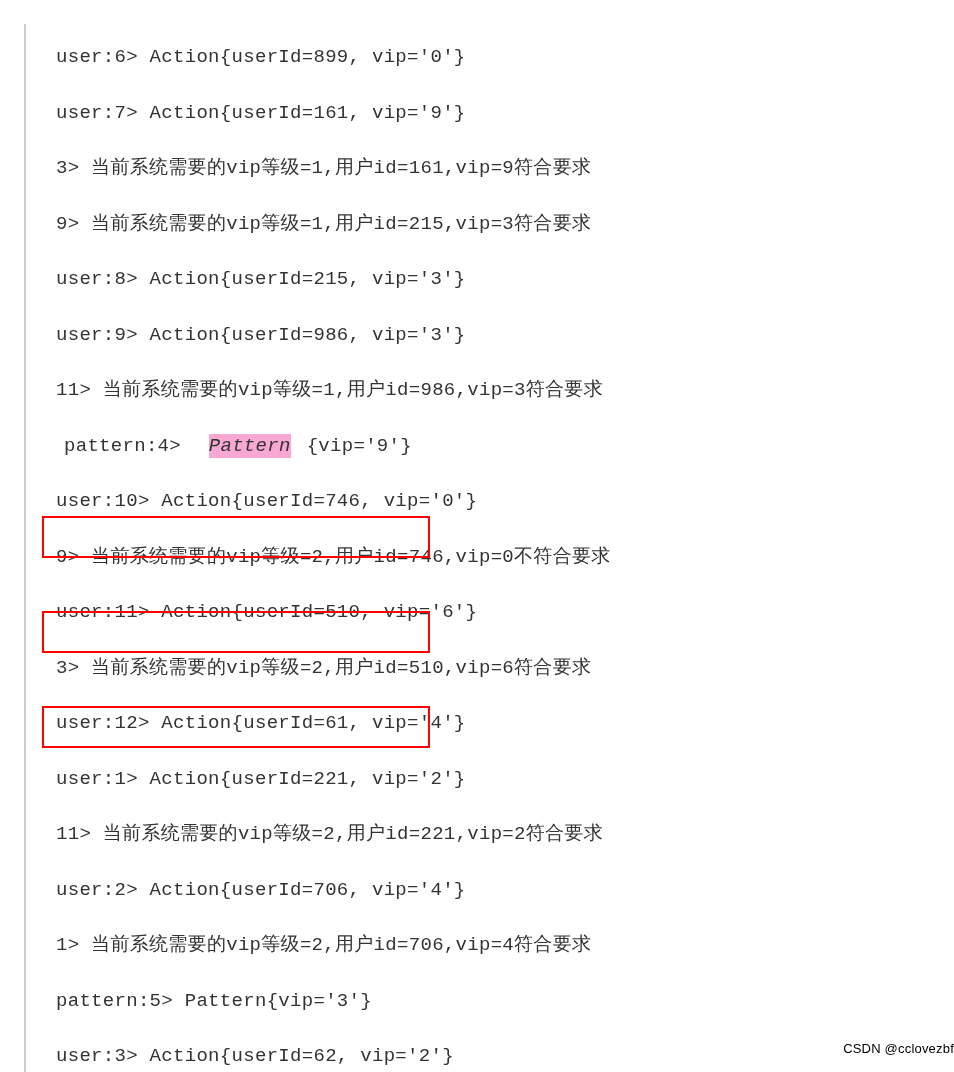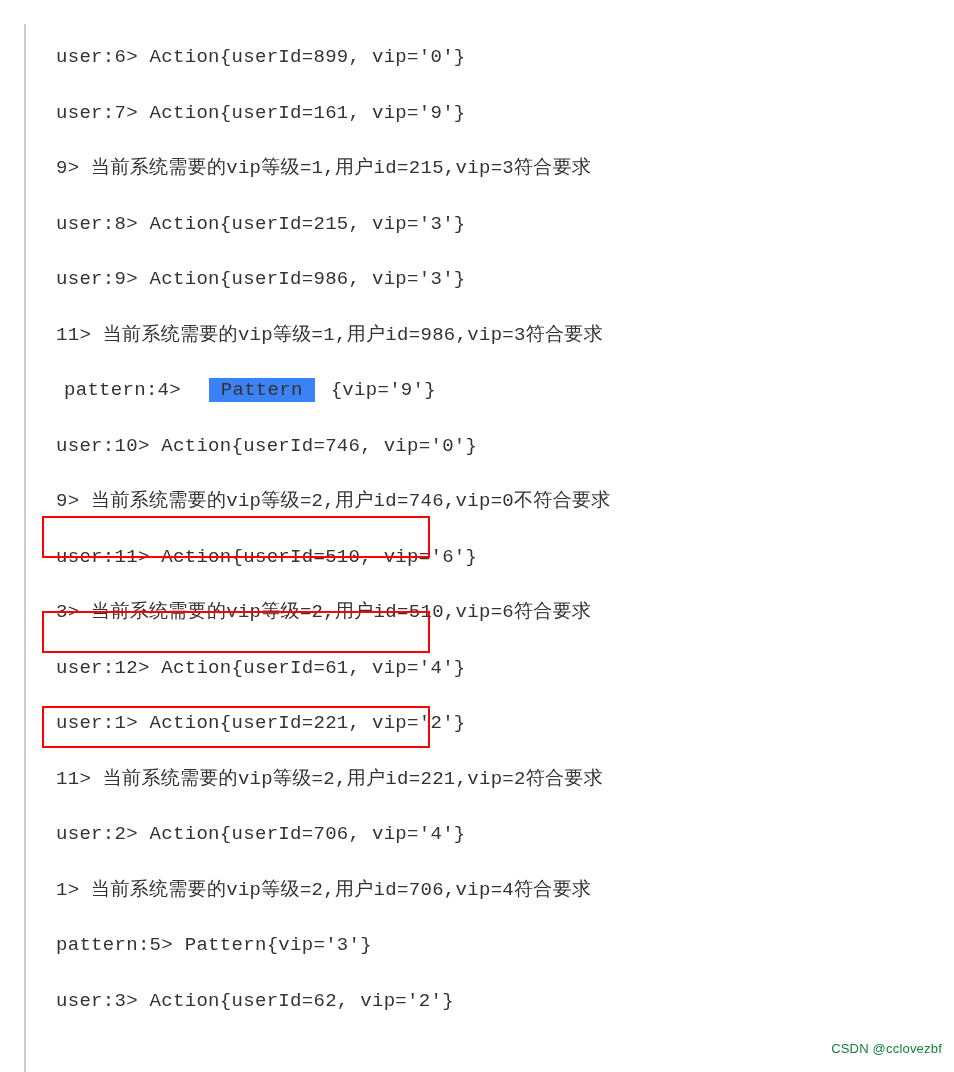--- a/index.html
+++ b/index.html
@@ -26,46 +26,48 @@
       width: 2px;
       height: 100%;
       background: #cccccc;
     }
     .log-line {
       white-space: pre;
       font-family: Consolas, "Courier New", monospace;
       letter-spacing: 0.3px;
     }
     .highlight {
-      background-color: #3b82f6;
-      padding: 1px 12px;
+      background-color: #f9a8d4;
+      padding: 1px 0;
+      font-style: italic;
     }
     .red-box {
       position: absolute;
       border: 2px solid #ff0000;
       pointer-events: none;
     }
     .watermark {
       position: absolute;
       bottom: 8px;
-      right: 20px;
+      right: 8px;
       font-size: 13px;
-      color: #15803d;
+      color: #000000;
       font-family: Arial, sans-serif;
       letter-spacing: 0.2px;
     }
   </style>
 </head>
 <body>
 
 <div class="border-left"></div>
 
 <div id="log-container">
     <div class="log-line">user:6&gt; Action{userId=899, vip='0'}</div>
     <div class="log-line">user:7&gt; Action{userId=161, vip='9'}</div>
+    <div class="log-line">3&gt; 当前系统需要的vip等级=1,用户id=161,vip=9符合要求</div>
     <div class="log-line">9&gt; 当前系统需要的vip等级=1,用户id=215,vip=3符合要求</div>
     <div class="log-line">user:8&gt; Action{userId=215, vip='3'}</div>
     <div class="log-line">user:9&gt; Action{userId=986, vip='3'}</div>
     <div class="log-line">11&gt; 当前系统需要的vip等级=1,用户id=986,vip=3符合要求</div>
     <div class="log-line"><span>pattern:4&gt; </span><span class="highlight">Pattern</span><span>{vip='9'}</span></div>
     <div class="log-line">user:10&gt; Action{userId=746, vip='0'}</div>
     <div class="log-line">9&gt; 当前系统需要的vip等级=2,用户id=746,vip=0不符合要求</div>
     <div class="log-line">user:11&gt; Action{userId=510, vip='6'}</div>
     <div class="log-line">3&gt; 当前系统需要的vip等级=2,用户id=510,vip=6符合要求</div>
     <div class="log-line">user:12&gt; Action{userId=61, vip='4'}</div>

